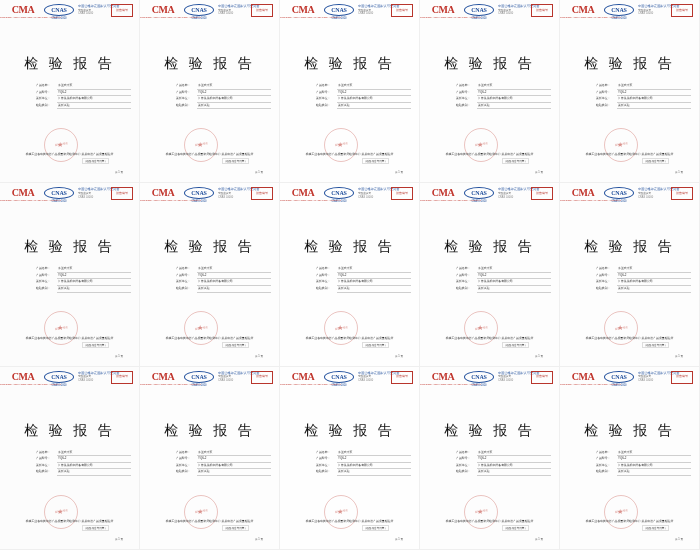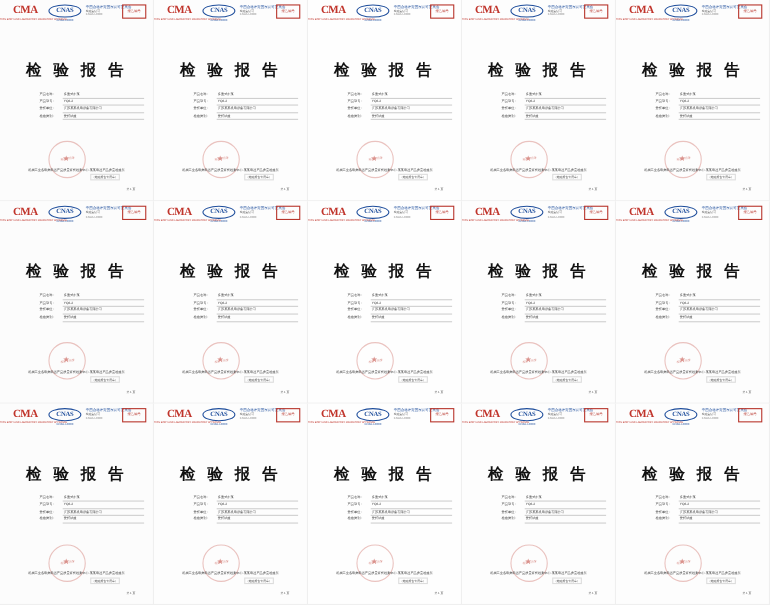--- a/index.html
+++ b/index.html
@@ -151,21 +151,21 @@
   }
 
   
   .report-title {
     position: absolute;
     top: 55px;
     left: 0;
     width: 100%;
     text-align: center;
     font-size: 14px;
-    font-weight: bold;
+    font-weight: normal;
     letter-spacing: 3px;
     color: #111;
     font-family: "DejaVu Sans", sans-serif;
   }
 
   
   .fields {
     position: absolute;
     top: 83px;
     left: 36px;

